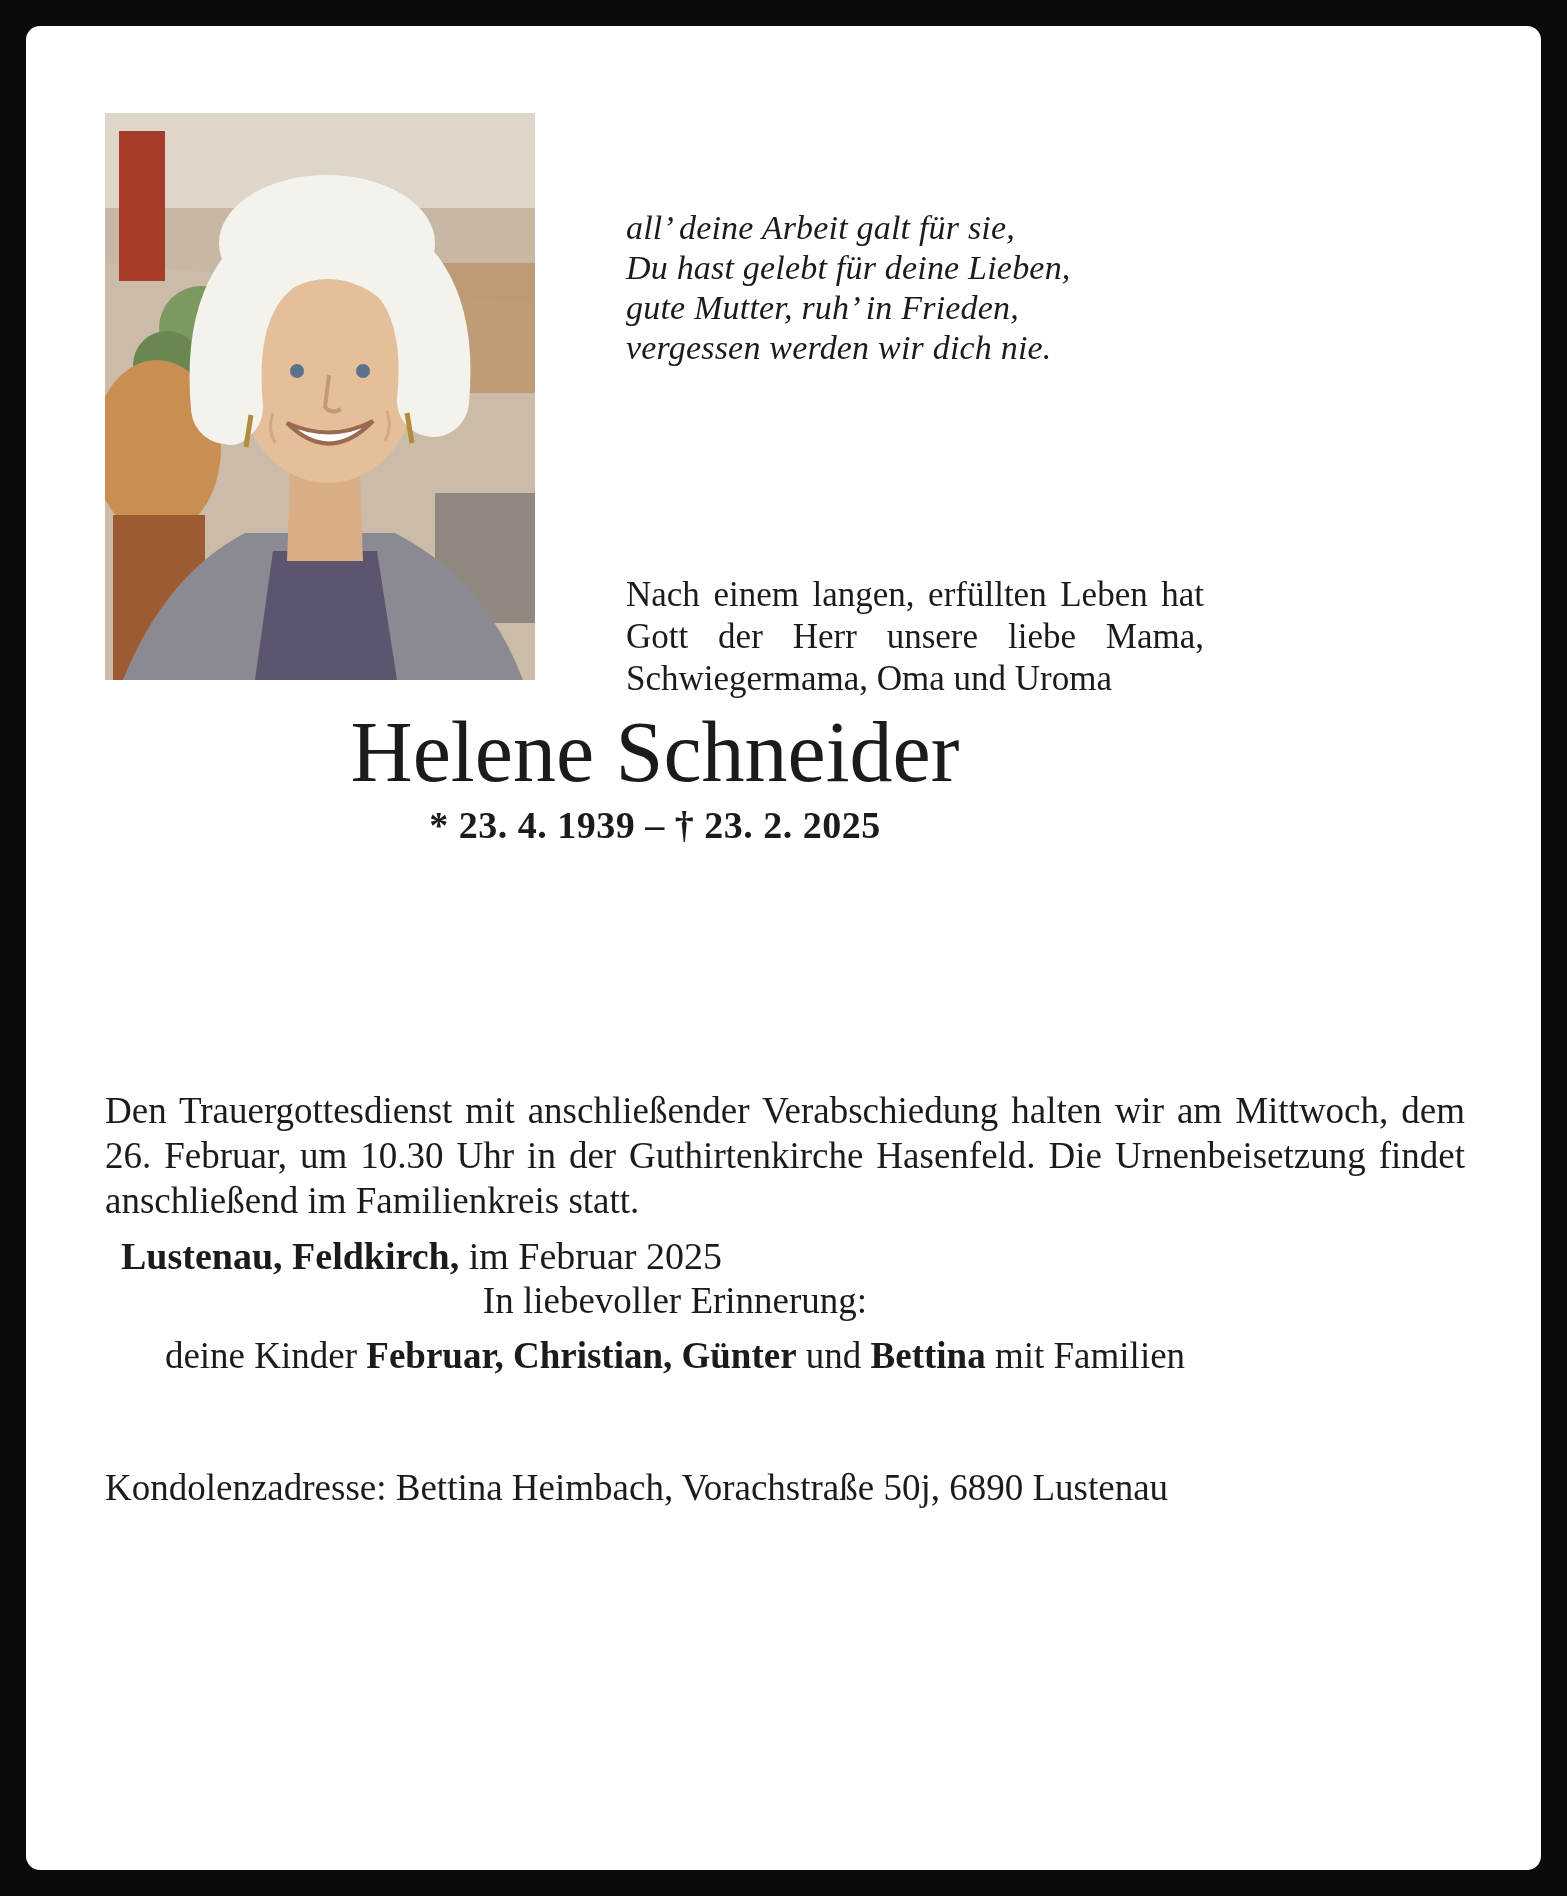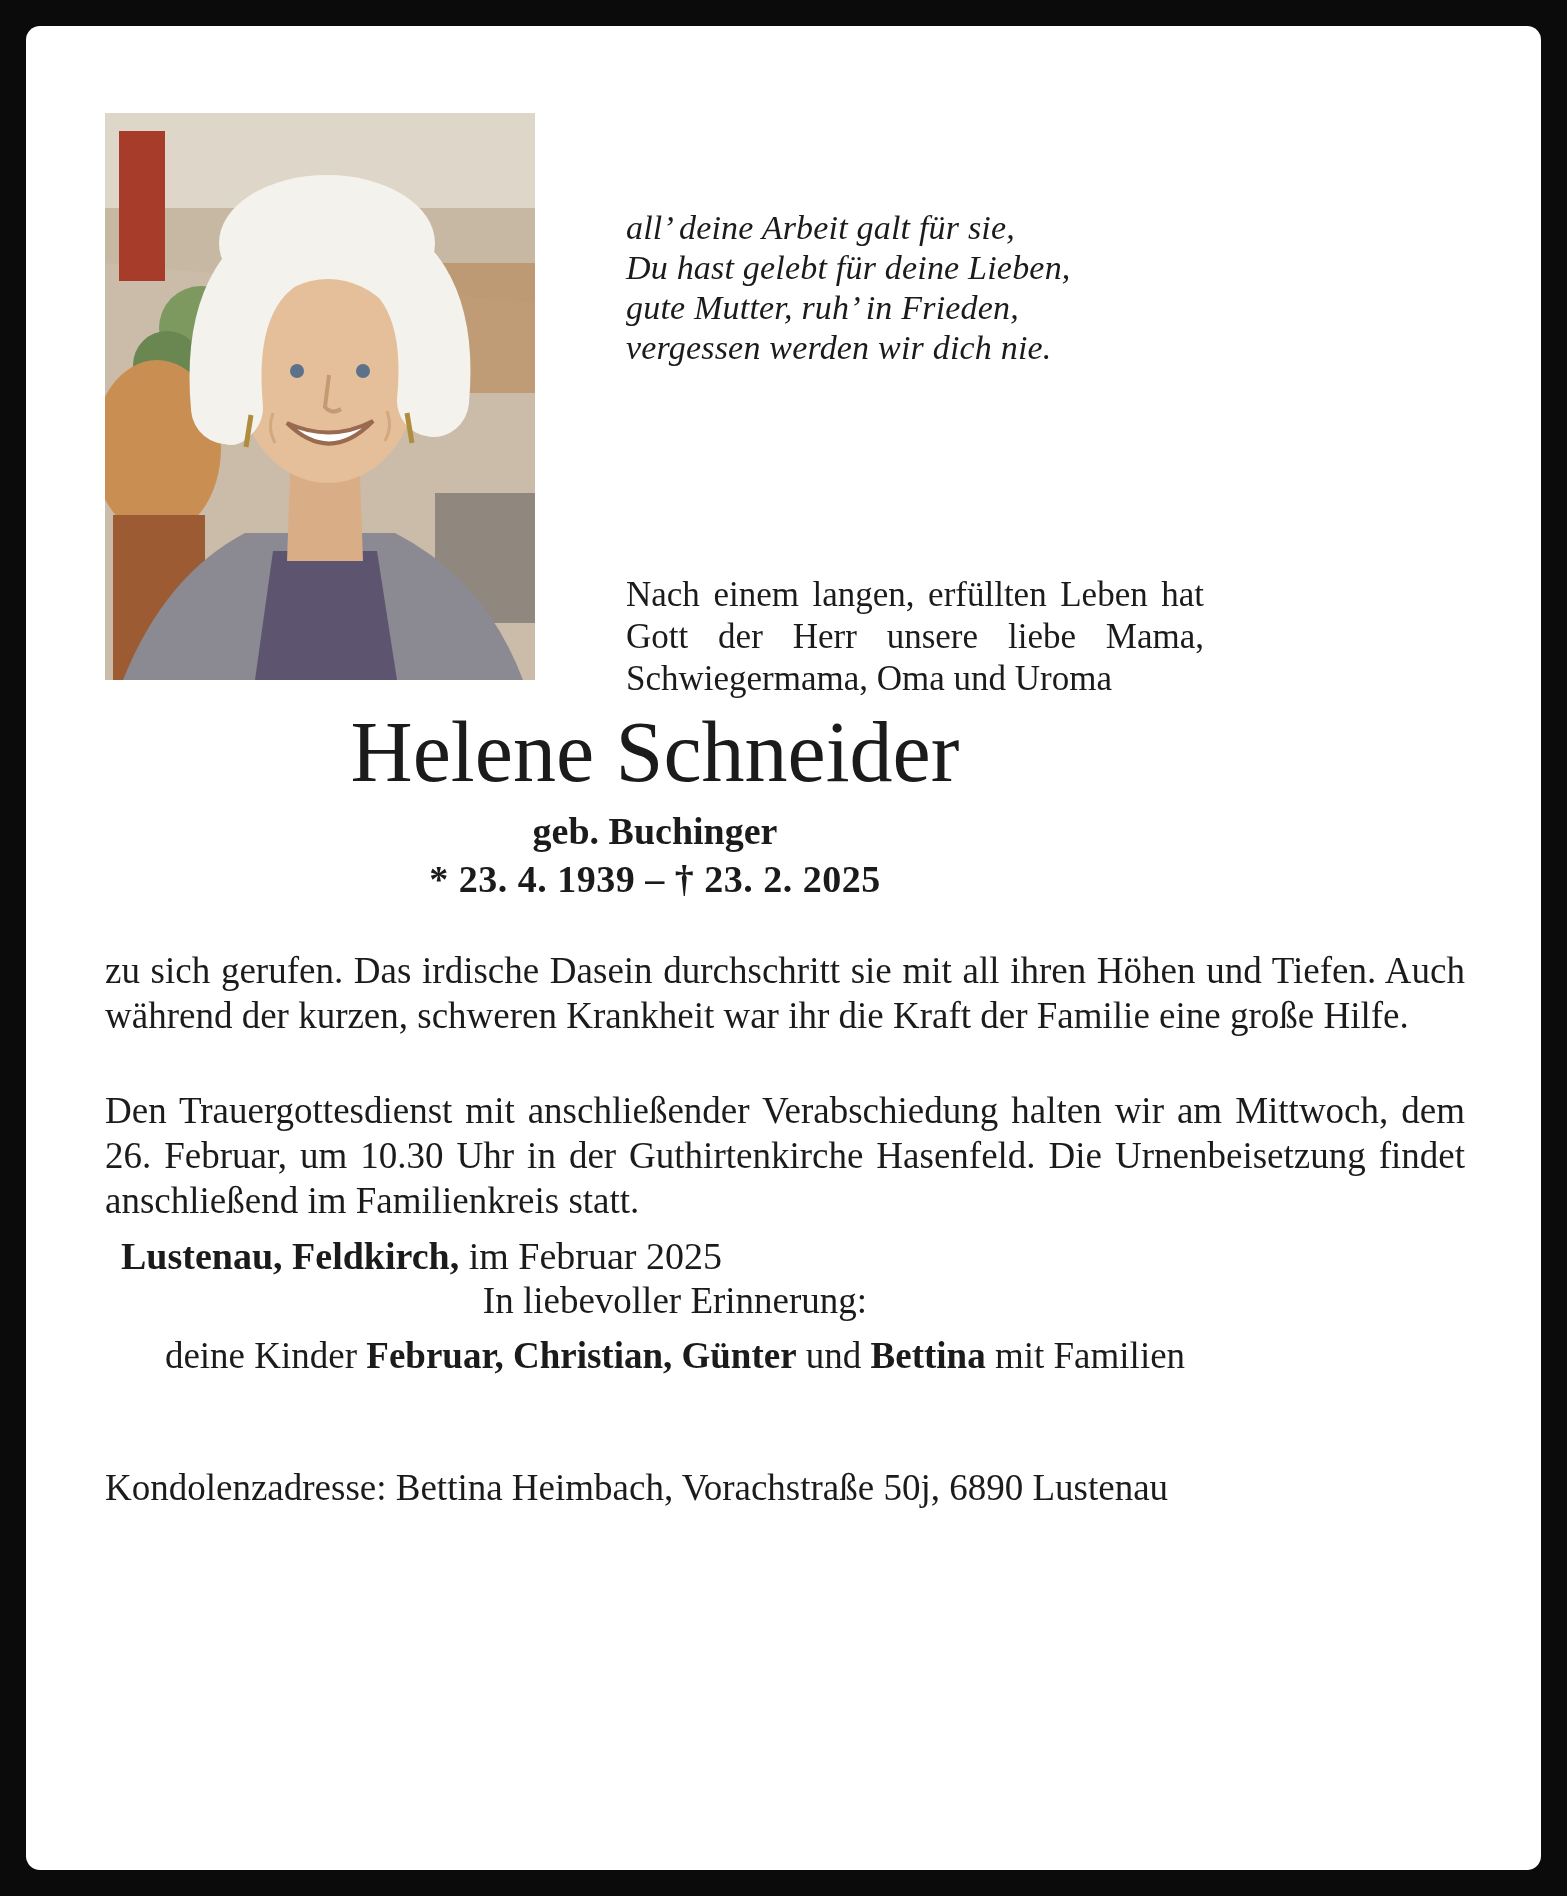--- a/index.html
+++ b/index.html
@@ -130,25 +130,23 @@
     <div>all’ deine Arbeit galt für sie,</div>
     <div>Du hast gelebt für deine Lieben,</div>
     <div>gute Mutter, ruh’ in Frieden,</div>
     <div>vergessen werden wir dich nie.</div>
   </div>
 
   <div class="abs intro">Nach einem langen, erfüllten Leben hat Gott der Herr unsere liebe Mama, Schwiegermama, Oma und Uroma</div>
 
   <div class="abs name-block">
     <div class="name">Helene Schneider</div>
-    <div class="maiden">geb. Buchinger</div>
     <div class="dates">* 23. 4. 1939 – † 23. 2. 2025</div>
   </div>
 
-  <p class="abs bodytext p1">zu sich gerufen. Das irdische Dasein durchschritt sie mit all ihren Höhen und Tiefen. Auch während der kurzen, schweren Krankheit war ihr die Kraft der Familie eine große Hilfe.</p>
   <p class="abs bodytext p2">Den Trauergottesdienst mit anschließender Verabschiedung halten wir am Mittwoch, dem 26. Februar, um 10.30 Uhr in der Guthirtenkirche Hasenfeld. Die Urnenbeisetzung findet anschließend im Familienkreis statt.</p>
 
   <p class="abs place">
     <span class="bold">Lustenau, Feldkirch,</span>
     <span>im Februar 2025</span>
   </p>
 
   <div class="abs remember">
     <div class="heading">In liebevoller Erinnerung:</div>
     <div>

